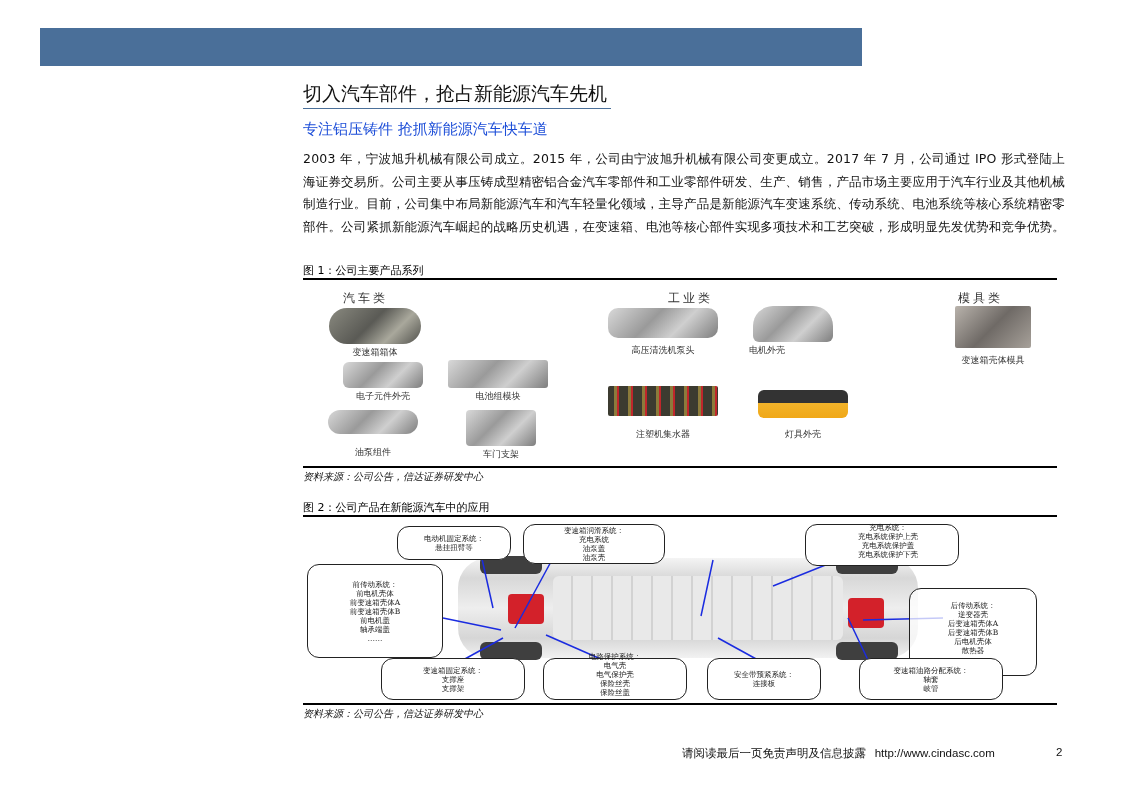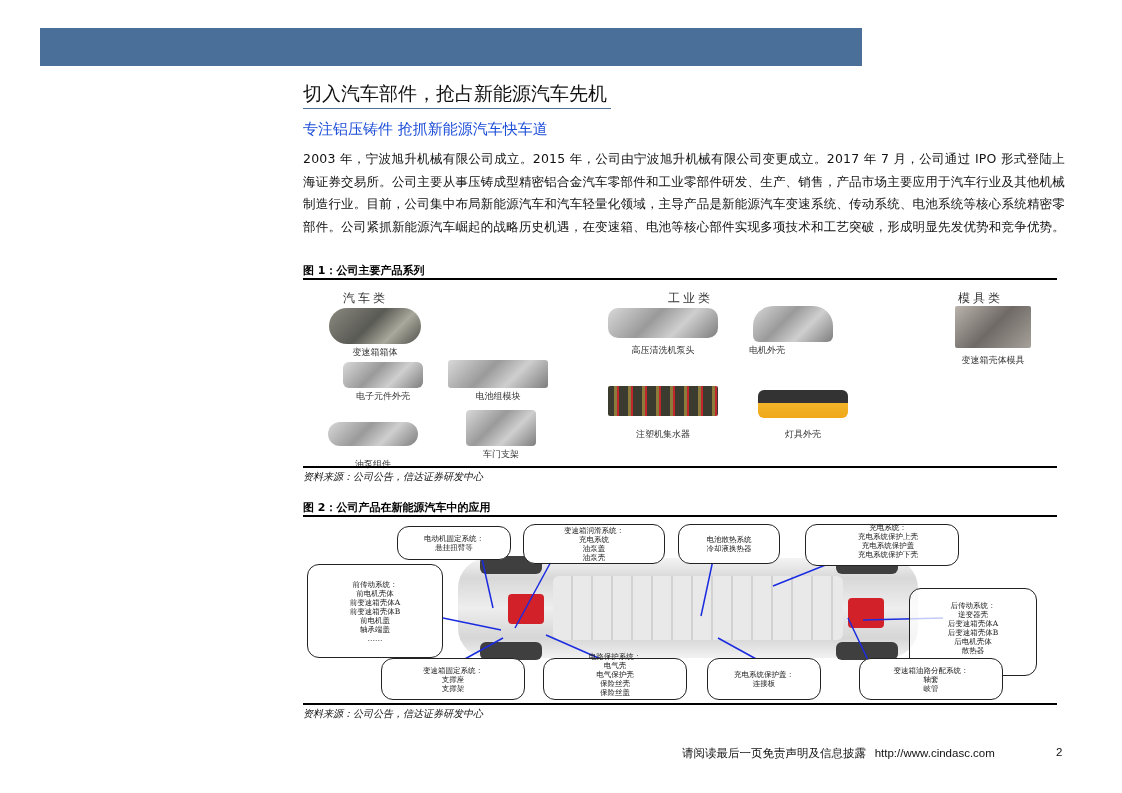--- a/index.html
+++ b/index.html
@@ -4,21 +4,21 @@
 <style>
   html, body { margin:0; padding:0; background:#ffffff; }
   body { width:1122px; height:793px; position:relative; overflow:hidden;
          font-family:"DejaVu Sans", "Liberation Sans", sans-serif; color:#111; }
   .topbar { position:absolute; left:40px; top:28px; width:822px; height:38px; background:#4a6f99; }
   .title { position:absolute; left:303px; top:80px; font-size:19px; line-height:26px; color:#111;
            border-bottom:1.5px solid #4a6f99; padding-bottom:2px; padding-right:4px; }
   .subtitle { position:absolute; left:303px; top:118px; font-size:15px; line-height:22px; color:#1d4ed8; }
   .para { position:absolute; left:303px; top:148px; width:762px; font-size:12.5px; line-height:22.5px;
           text-align:justify; text-align-last:left; color:#111; letter-spacing:0.2px; }
-  .fig-title { position:absolute; left:303px; font-size:11px; font-weight:bold; color:#000; }
+  .fig-title { position:absolute; left:303px; font-size:11px; font-weight:normal; color:#000; }
   .rule { position:absolute; left:303px; width:754px; height:2px; background:#000; }
   .source { position:absolute; left:303px; font-size:10px; font-style:italic; color:#111;
             font-family:"DejaVu Serif", serif; }
 
   
   .fig1 { position:absolute; left:303px; top:286px; width:754px; height:180px; }
   .cat { position:absolute; font-size:12px; color:#333; letter-spacing:3px; }
   .prod { position:absolute; text-align:center; }
   .prod .img { margin:0 auto; border-radius:6px; }
   .prod .lbl { font-size:9px; color:#333; margin-top:2px; white-space:nowrap; }
@@ -69,21 +69,21 @@
     <div class="lbl">变速箱箱体</div>
   </div>
   <div class="prod" style="left:30px;top:76px;width:100px;">
     <div class="img metal" style="width:80px;height:26px;"></div>
     <div class="lbl">电子元件外壳</div>
   </div>
   <div class="prod" style="left:140px;top:74px;width:110px;">
     <div class="img metal" style="width:100px;height:28px;border-radius:3px;"></div>
     <div class="lbl">电池组模块</div>
   </div>
-  <div class="prod" style="left:20px;top:124px;width:100px;margin-top:12px;">
+  <div class="prod" style="left:20px;top:124px;width:100px;">
     <div class="img metal" style="width:90px;height:24px;border-radius:14px;"></div>
     <div class="lbl" style="margin-top:12px;">油泵组件</div>
   </div>
   <div class="prod" style="left:148px;top:124px;width:100px;">
     <div class="img metal" style="width:70px;height:36px;border-radius:4px;"></div>
     <div class="lbl">车门支架</div>
   </div>
 
   <div class="prod" style="left:300px;top:22px;width:120px;">
     <div class="img metal" style="width:110px;height:30px;border-radius:10px;"></div>
@@ -142,24 +142,20 @@
   <div class="callout" style="left:94px;top:6px;width:112px;height:32px;">
     <div>电动机固定系统：</div>
       <div>悬挂扭臂等</div>
   </div>
   <div class="callout" style="left:220px;top:4px;width:140px;height:38px;">
     <div>变速箱润滑系统：</div>
       <div>充电系统</div>
     <div>油泵盖</div>
       <div>油泵壳</div>
   </div>
-  <div class="callout" style="left:375px;top:4px;width:100px;height:38px;">
-    <div>电池散热系统</div>
-      <div>冷却液换热器</div>
-  </div>
   <div class="callout" style="left:502px;top:4px;width:140px;height:40px;padding-left:12px;">
     <div>充电系统：</div>
       <div>充电系统保护上壳</div>
     <div>充电系统保护盖</div>
       <div>充电系统保护下壳</div>
     <div>……</div>
   </div>
   <div class="callout side" style="left:4px;top:44px;width:134px;height:92px;">
     <div>前传动系统：</div>
       <div>前电机壳体</div>
@@ -185,21 +181,21 @@
   </div>
   <div class="callout" style="left:240px;top:138px;width:142px;height:40px;">
     <div>电路保护系统：</div>
       <div>电气壳</div>
     <div>电气保护壳</div>
       <div>保险丝壳</div>
     <div>保险丝盖</div>
       <div>……</div>
   </div>
   <div class="callout" style="left:404px;top:138px;width:112px;height:40px;">
-    <div>充电系统保护盖：</div>
+    <div>安全带预紧系统：</div>
       <div>连接板</div>
   </div>
   <div class="callout" style="left:556px;top:138px;width:142px;height:40px;">
     <div>变速箱油路分配系统：</div>
       <div>轴套</div>
     <div>岐管</div>
   </div>
 </div>
 
 <div class="rule" style="top:703px;"></div>

